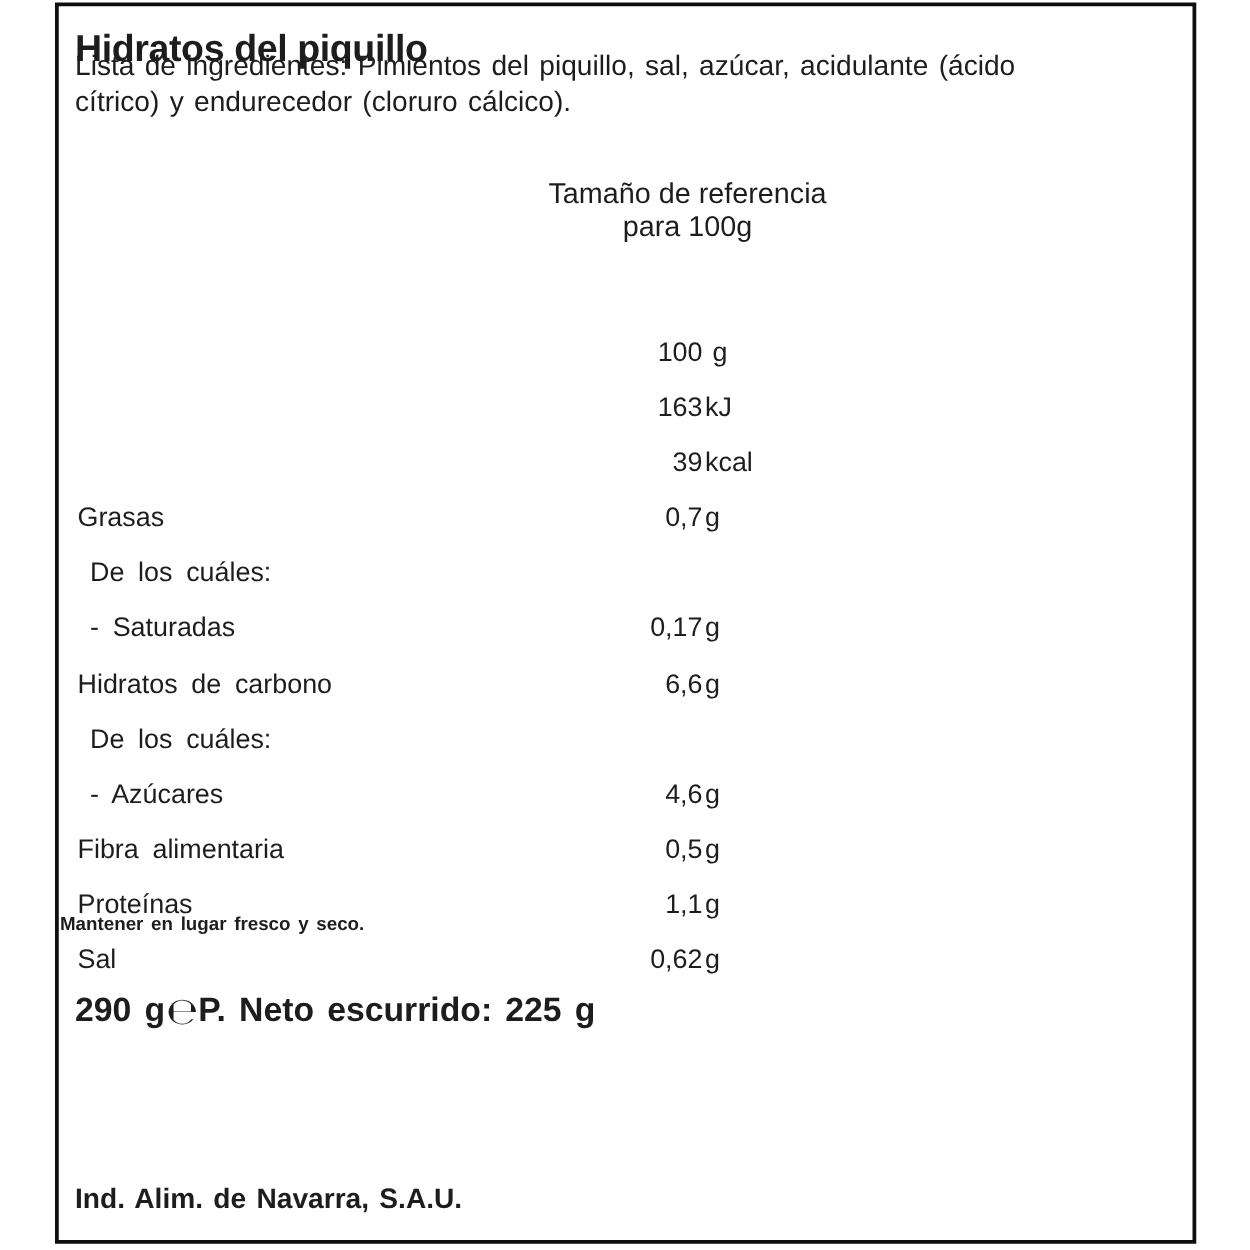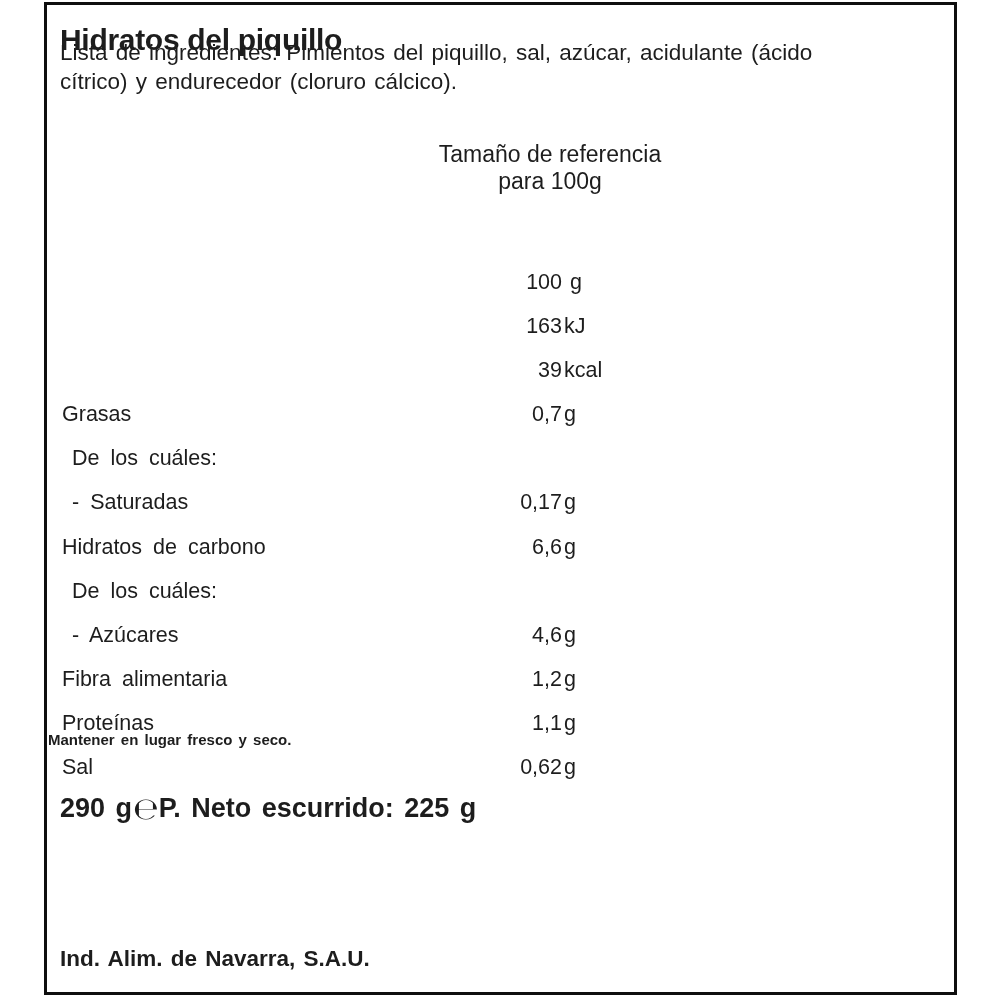--- a/index.html
+++ b/index.html
@@ -140,21 +140,21 @@
 <div class="abs nutrition">
     <div class="nrow"><span class="nlabel"></span><span class="nnum">100</span><span class="nunit"> g</span></div>
     <div class="nrow"><span class="nnum">163</span><span class="nunit">kJ</span></div>
     <div class="nrow"><span class="nlabel"></span><span class="nnum">39</span><span class="nunit">kcal</span></div>
     <div class="nrow"><span class="nlabel">Grasas</span><span class="nnum">0,7</span><span class="nunit">g</span></div>
     <div class="nrow"><span class="nlabel ind">De los cuáles:</span><span class="nnum"></span><span class="nunit"></span></div>
     <div class="nrow"><span class="nlabel ind">- Saturadas</span><span class="nnum">0,17</span><span class="nunit">g</span></div>
     <div class="nrow"><span class="nlabel">Hidratos de carbono</span><span class="nnum">6,6</span><span class="nunit">g</span></div>
     <div class="nrow"><span class="nlabel ind">De los cuáles:</span><span class="nnum"></span><span class="nunit"></span></div>
     <div class="nrow"><span class="nlabel ind">- Azúcares</span><span class="nnum">4,6</span><span class="nunit">g</span></div>
-    <div class="nrow"><span class="nlabel">Fibra alimentaria</span><span class="nnum">1,2</span><span class="nunit">g</span></div>
+    <div class="nrow"><span class="nlabel">Fibra alimentaria</span><span class="nnum">0,5</span><span class="nunit">g</span></div>
     <div class="nrow"><span class="nlabel">Proteínas</span><span class="nnum">1,1</span><span class="nunit">g</span></div>
     <div class="nrow"><span class="nlabel">Sal</span><span class="nnum">0,62</span><span class="nunit">g</span></div>
   </div>
 
 <p class="abs storage">Mantener en lugar fresco y seco.</p>
 
 <p class="abs netline"><span>290 g</span><span class="esign">℮</span><span class="drained">P. Neto escurrido: 225 g</span></p>
 
 <div class="abs company">
   <p class="name">Ind. Alim. de Navarra, S.A.U.</p>

